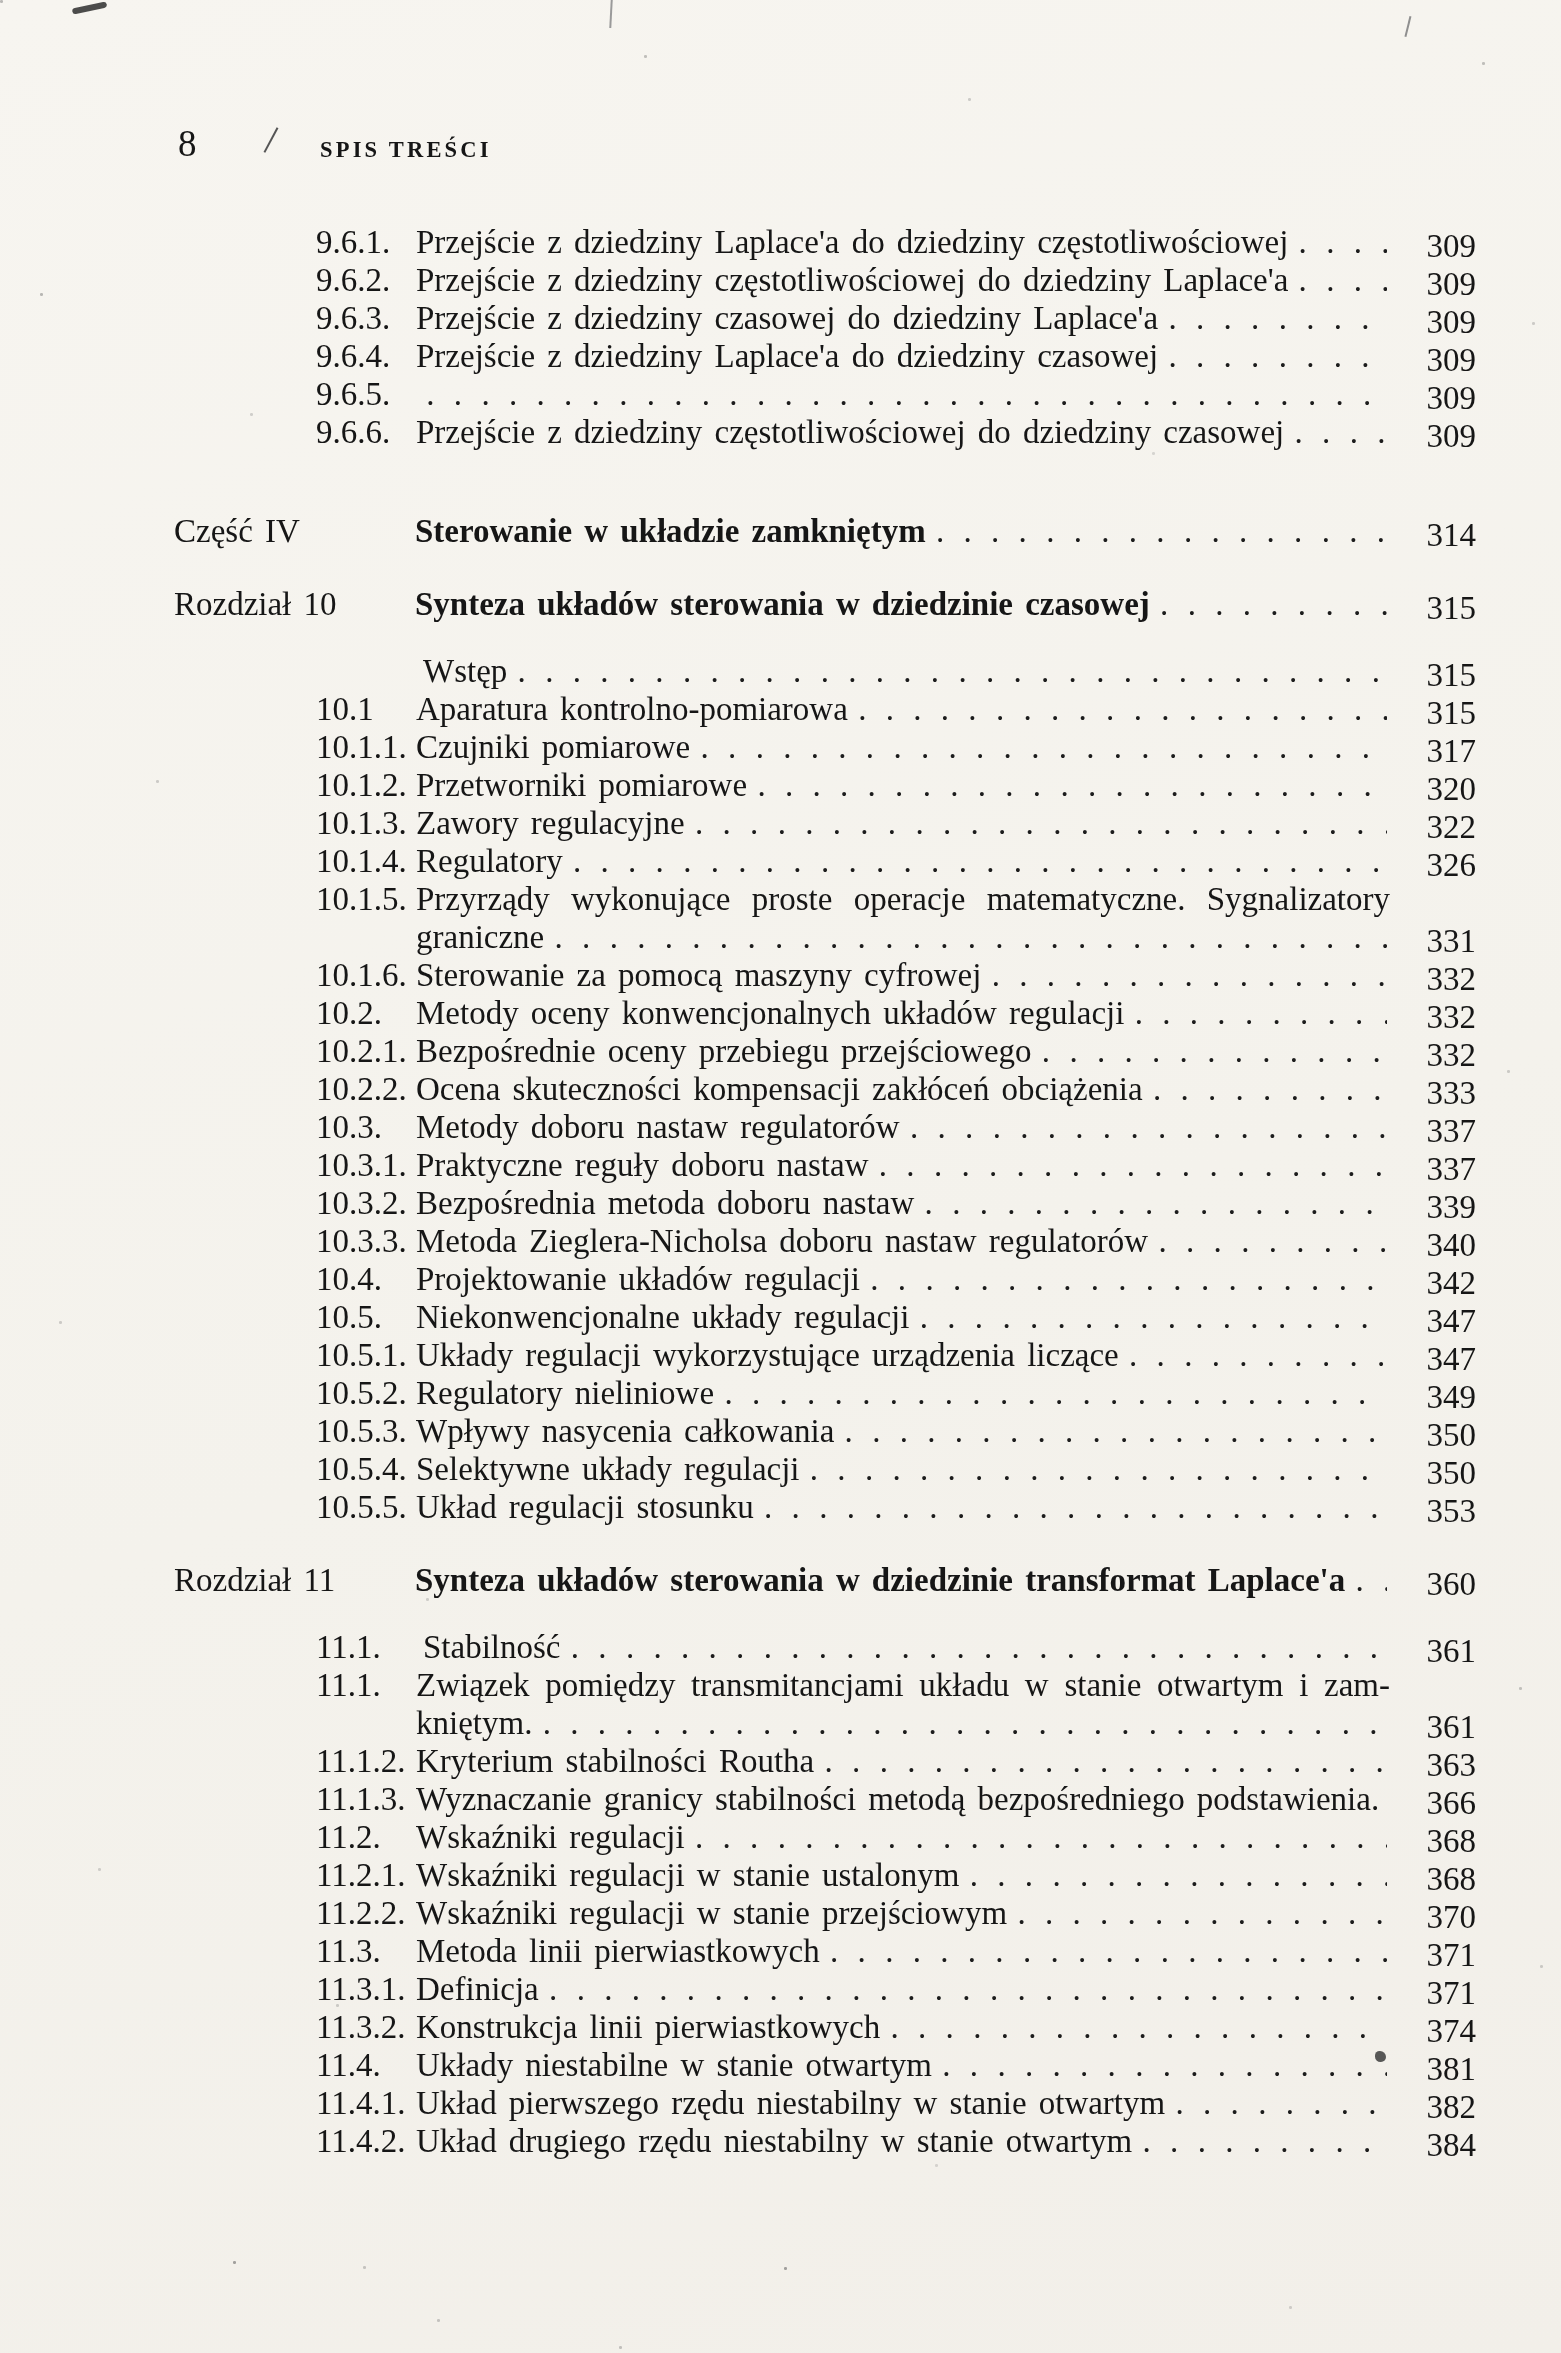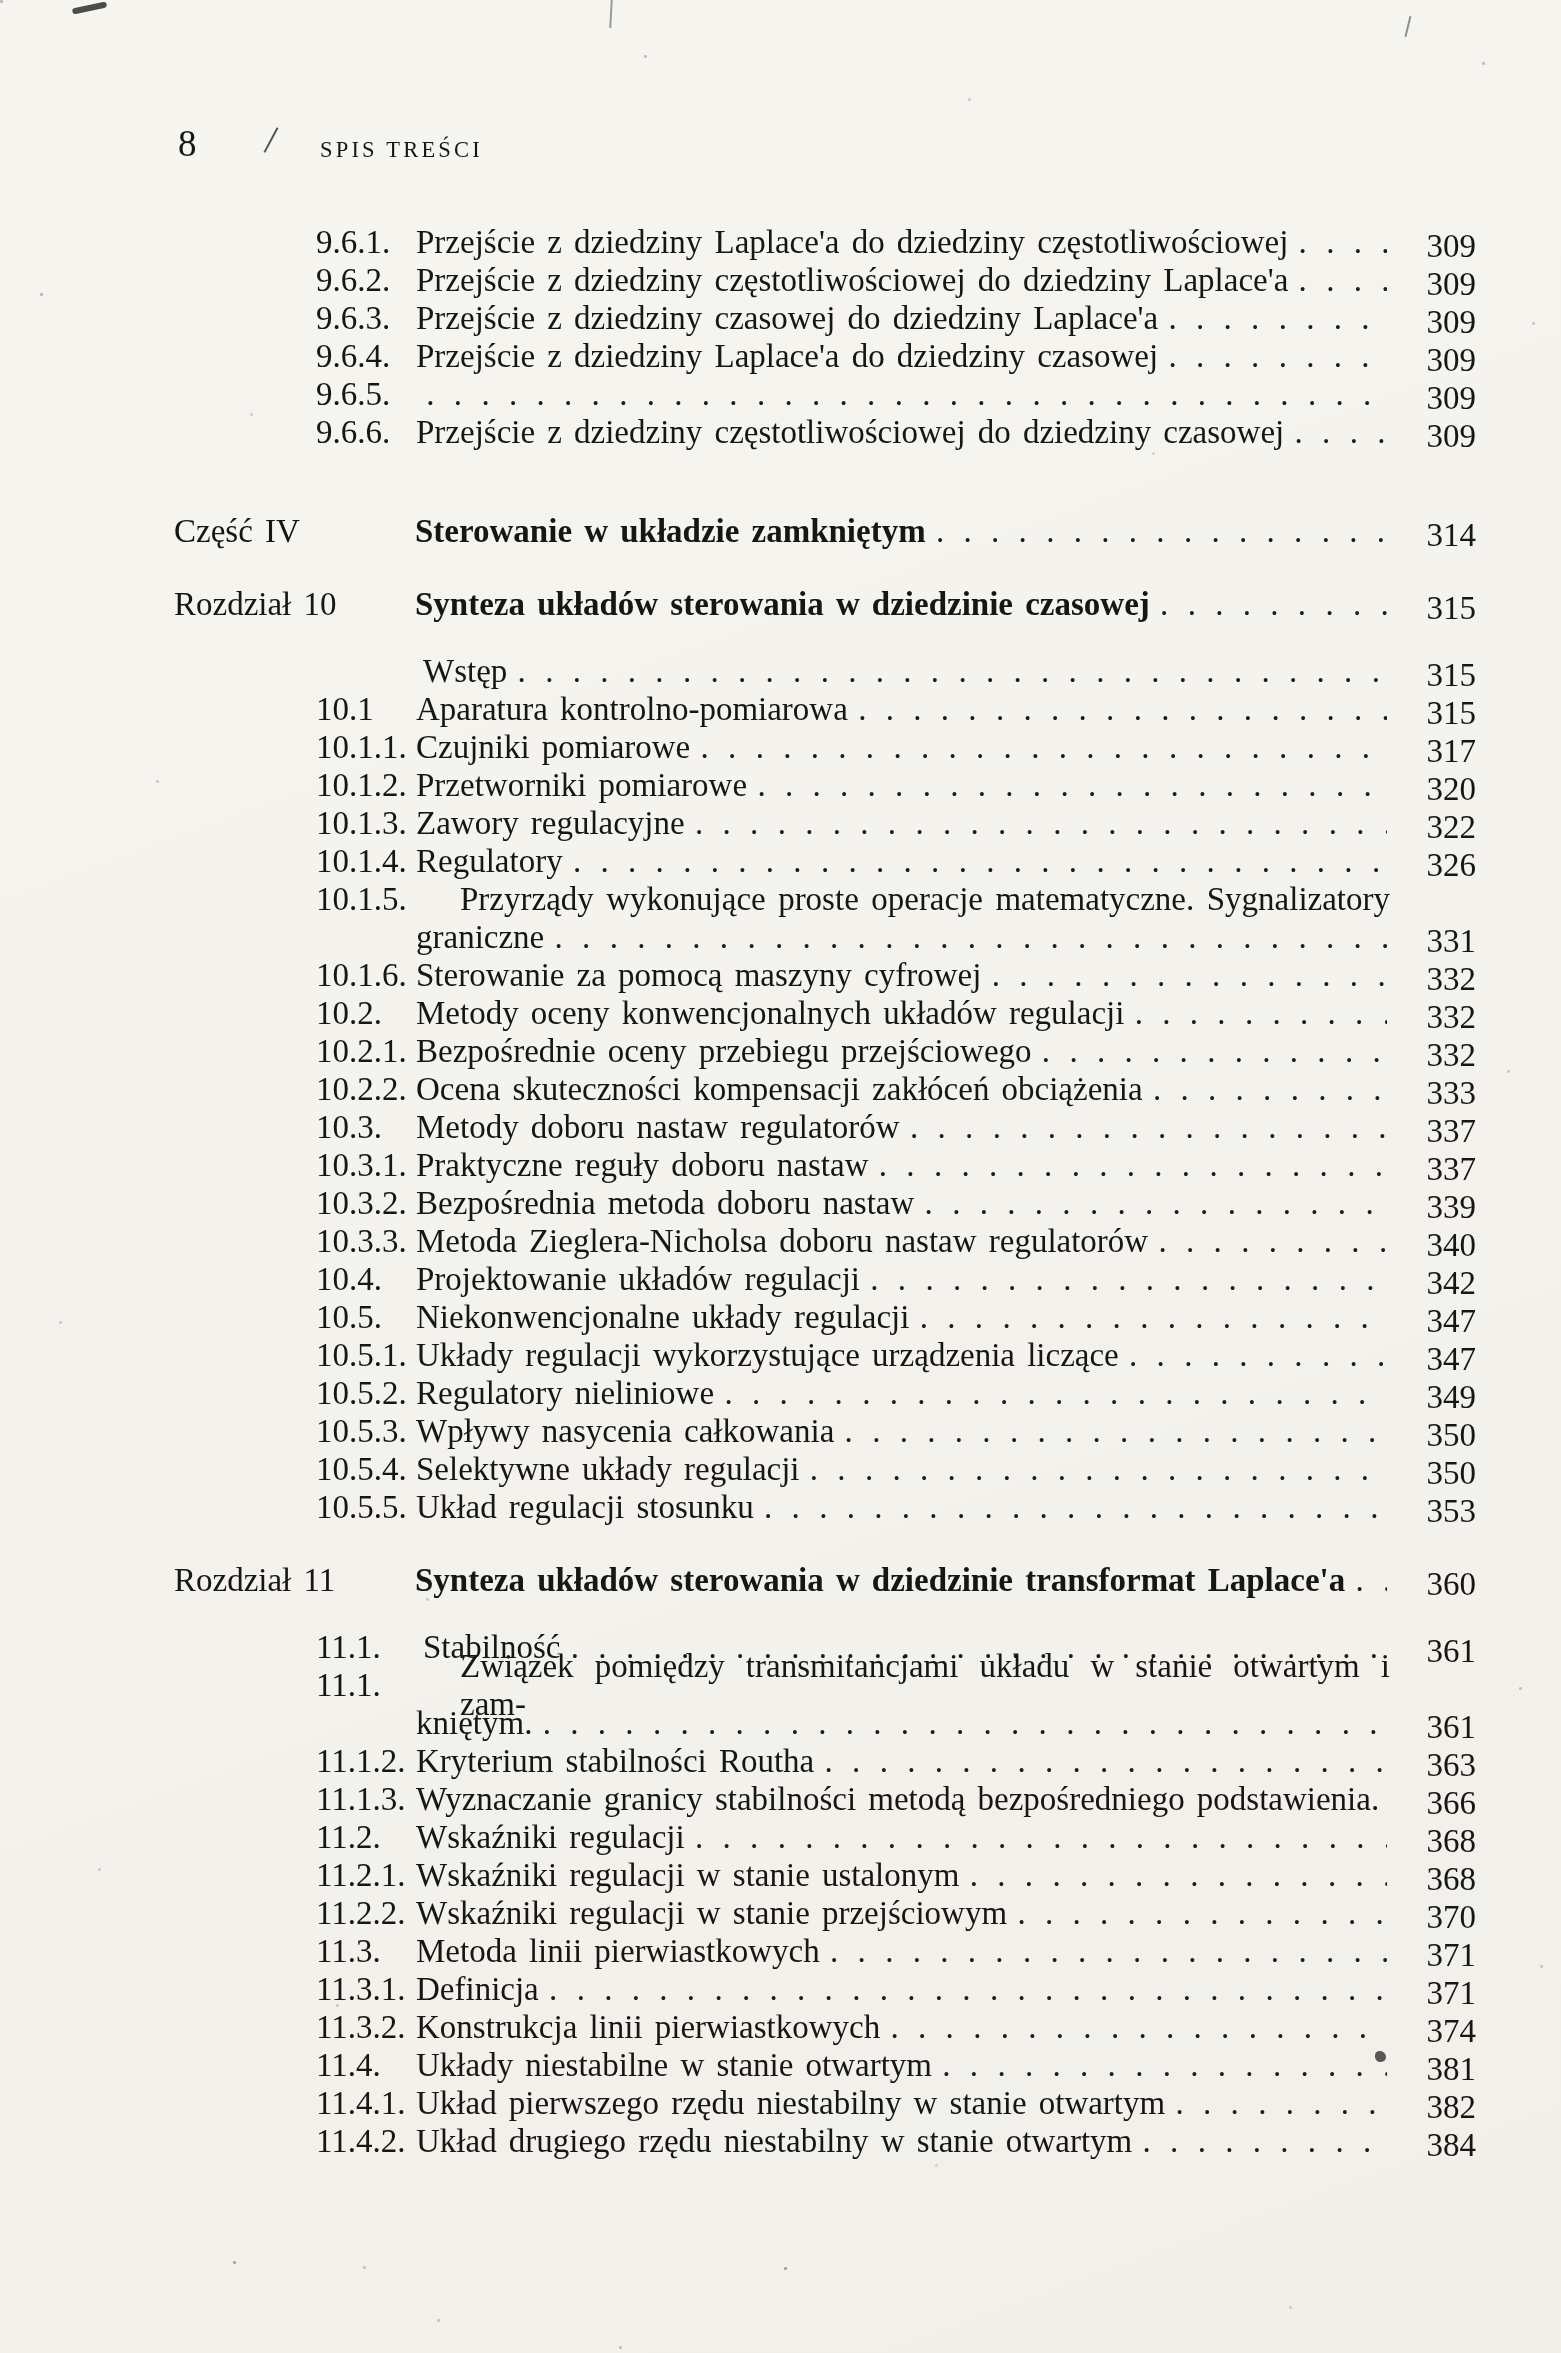--- a/index.html
+++ b/index.html
@@ -11,21 +11,21 @@
     color:#161616;
   }
   .page{position:absolute;inset:0;}
   
   .hdr-pagenum{
     position:absolute;left:178px;top:125px;
     font-size:37px;line-height:37px;font-weight:400;
   }
   .hdr-title{
     position:absolute;left:320px;top:139px;
-    font-size:22.5px;line-height:22.5px;font-weight:400;letter-spacing:3.2px;
+    font-size:22.5px;line-height:22.5px;font-weight:700;letter-spacing:3.2px;
   }
   
   .toc{
     position:absolute;left:174px;top:223px;width:1302px;
   }
   .row{
     display:flex;align-items:center;
     height:38px;line-height:38px;
     font-size:33px;word-spacing:3.9px;white-space:nowrap;
   }
@@ -41,21 +41,21 @@
   }
   .title{flex:0 0 auto;white-space:nowrap;}
   .row.heading .title{font-weight:700;}
   .leader{
     flex:1 1 auto;min-width:0;overflow:hidden;white-space:nowrap;
     letter-spacing:19.3px;margin-left:10.3px;margin-right:2.6px;font-weight:400;
     color:#1c1c1c;
   }
   .cell-page{flex:0 0 86px;text-align:right;margin-top:8px;}
   
-  .row.wrap-first .cell-main{display:block;text-align:justify;text-align-last:justify;overflow:visible;margin-left:44px;}
+  .row.wrap-first .cell-main{display:block;text-align:justify;text-align-last:justify;overflow:visible;}
   .row.wrap-first .title{white-space:normal;display:inline;}
   
   .artifact{position:absolute;pointer-events:none;}
   .a-slash-topleft{left:72px;top:5.2px;width:35px;height:5.8px;background:#2e2e2e;border-radius:3.2px;transform:rotate(-12deg);opacity:.85;}
   .a-line-top{left:610px;top:0;width:1.9px;height:28px;background:#9a9a9a;transform:rotate(3deg);}
   .a-tick-topright{left:1407px;top:15.5px;width:1.9px;height:20.6px;background:#8f8f8f;transform:rotate(14deg);}
   .a-slash-header{left:270px;top:126px;width:1.9px;height:28px;background:#555;transform:rotate(28deg);}
   .a-blob-381{left:1375px;top:2051px;width:11px;height:11px;background:#3c3c3c;border-radius:45% 60% 50% 55%;opacity:.85;}
   .a-speck-field{
     left:0;top:0;width:2.6px;height:2.6px;border-radius:50%;background:rgba(90,90,90,.4);

